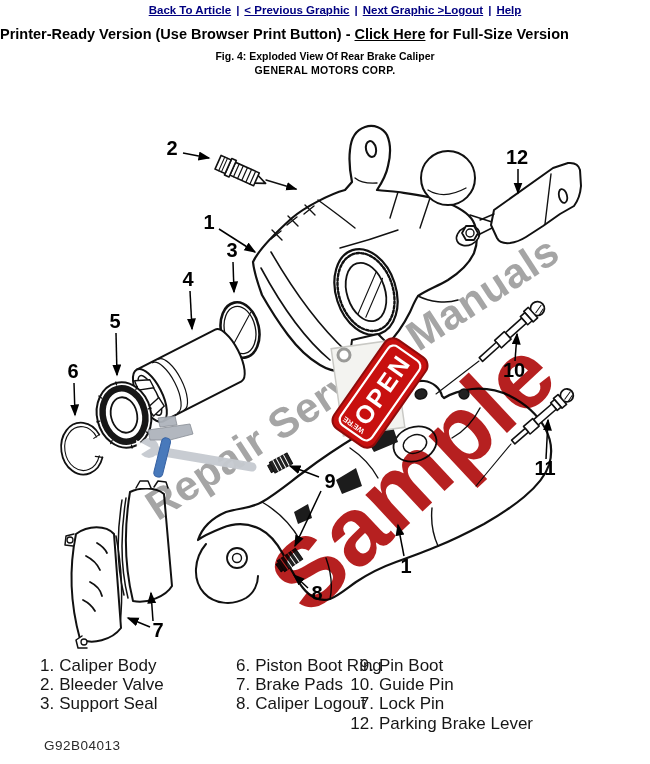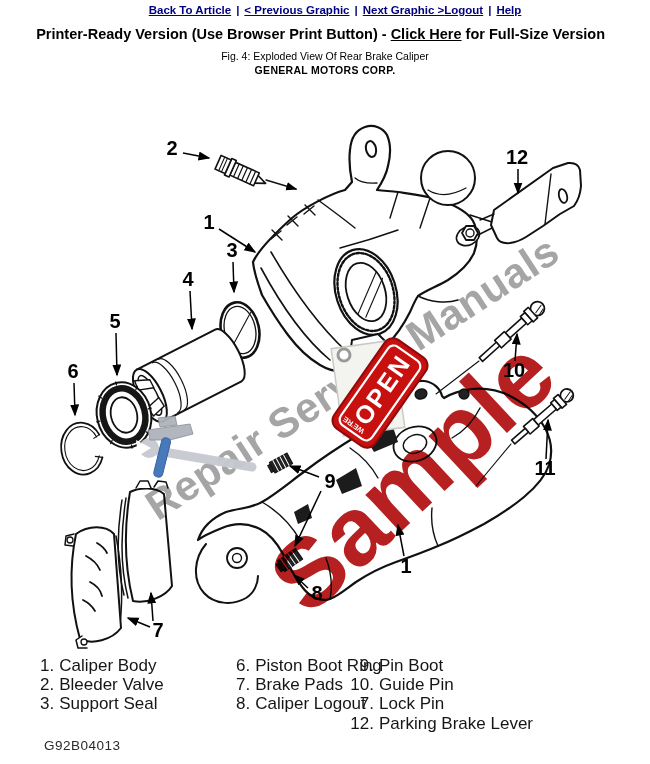--- a/index.html
+++ b/index.html
@@ -5,25 +5,25 @@
   html,body{margin:0;padding:0;}
   body{
     width:650px;height:764px;position:relative;background:#ffffff;
     font-family:"Liberation Sans",sans-serif;overflow:hidden;
   }
   .nav{position:absolute;top:4px;left:28px;right:8px;display:flex;
        justify-content:center;font-size:11.5px;font-weight:bold;color:#000080;}
   .nav-group{white-space:nowrap;}
   .nav a{color:#000080;text-decoration:underline;cursor:pointer;}
   .nav .sep{margin:0 5px;font-weight:bold;}
-  .printer-line{position:absolute;top:26px;left:0;width:592px;text-align:right;
-       font-size:14.5px;font-weight:bold;color:#000;margin-left:13px;}
+  .printer-line{position:absolute;top:26px;left:0;width:592px;text-align:left;
+       font-size:14.5px;font-weight:bold;color:#000;}
   .printer-line a{color:#000;text-decoration:underline;cursor:pointer;}
   .fig-caption{position:absolute;top:50px;left:0;width:650px;text-align:center;
-       font-size:10.5px;font-weight:normal;color:#000;}
+       font-size:10.5px;font-weight:bold;color:#000;}
   .company{position:absolute;top:64px;left:0;width:650px;text-align:center;
        font-size:10.5px;font-weight:bold;color:#000;letter-spacing:.3px;}
   svg.diagram{position:absolute;top:88px;left:0;}
   .legend{position:absolute;top:656px;left:0;width:650px;height:80px;
        font-size:17px;color:#161616;}
   .lg-col{position:absolute;top:0;}
   .lg-col1{left:40px}.lg-col2{left:236px}.lg-col3{left:350px}
   .lg-row{height:19.2px;line-height:19.2px;white-space:nowrap;}
   .lg-num{display:inline-block;text-align:right;margin-right:5px;}
   .lg-col1 .lg-num,.lg-col2 .lg-num{min-width:13px;}

